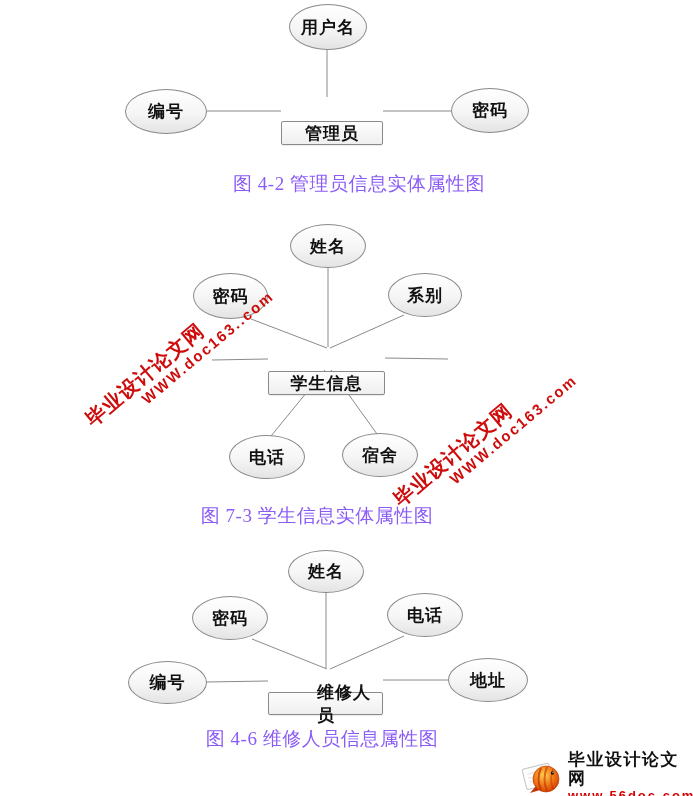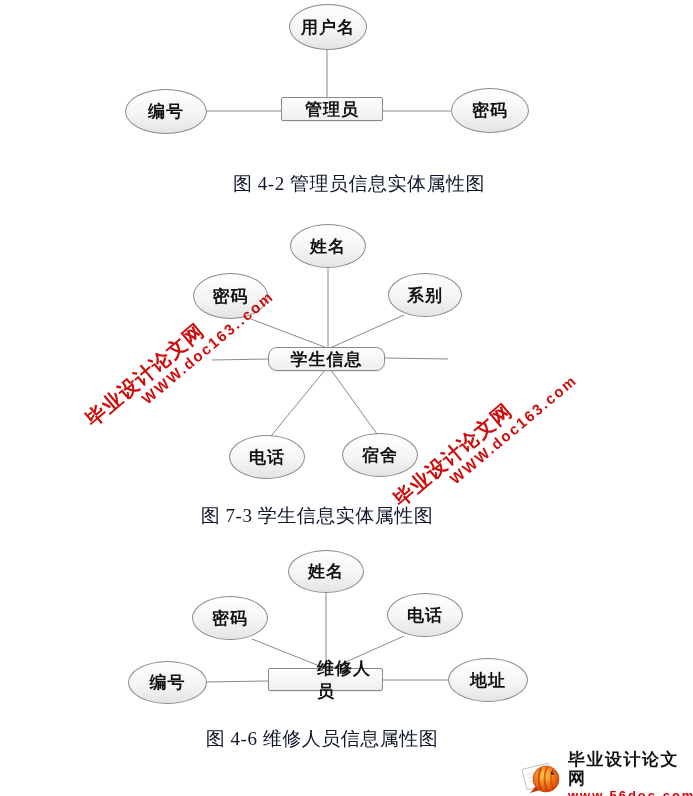--- a/index.html
+++ b/index.html
@@ -9,23 +9,23 @@
 
   svg.lines{position:absolute;left:0;top:0;z-index:1;}
 
   .node{position:absolute;z-index:2;display:flex;align-items:center;justify-content:center;
         box-sizing:border-box;color:#111;font-weight:bold;font-size:17px;letter-spacing:1px;
         font-family:"Liberation Sans",sans-serif;}
   .ellipse{border:1px solid #8a8a8a;border-radius:50%;
         background:linear-gradient(180deg,#ffffff 0%,#f5f5f5 55%,#e4e4e4 100%);}
   .entity{border:1px solid #8a8a8a;border-radius:2px;
         background:linear-gradient(180deg,#fdfdfd 0%,#efefef 100%);
-        box-shadow:0 1px 1px rgba(0,0,0,0.08);}
+        box-shadow:0 1px 1px rgba(0,0,0,0.08);margin-top:24px;}
 
-  .caption{position:absolute;z-index:2;width:300px;text-align:center;color:#0f172a;
+  .caption{position:absolute;z-index:2;width:300px;text-align:center;color:#8b5cf6;
         font-family:"Liberation Serif",serif;font-size:19px;letter-spacing:0.5px;}
 
   .watermark{position:absolute;z-index:4;color:#cc0000;font-weight:bold;white-space:nowrap;
         transform:rotate(-40deg);transform-origin:0 0;opacity:0.95;
         font-family:"Liberation Sans",sans-serif;}
   .wm-cn{font-size:20px;letter-spacing:1px;}
   .wm-en{font-size:15px;letter-spacing:2px;margin-left:56px;margin-top:-3px;}
 
   .logo{position:absolute;z-index:4;left:522px;top:750px;display:flex;align-items:center;}
   .logo-icon{width:44px;height:44px;flex:0 0 auto;}
@@ -63,21 +63,21 @@
 
   <div class="node ellipse" style="left:289px;top:4px;width:78px;height:46px;">用户名</div>
   <div class="node ellipse" style="left:125px;top:89px;width:82px;height:45px;">编号</div>
   <div class="node ellipse" style="left:451px;top:88px;width:78px;height:45px;">密码</div>
   <div class="node entity" style="left:281px;top:97px;width:102px;height:24px;">管理员</div>
   <div class="caption" style="left:209px;top:171px;">图 4-2 管理员信息实体属性图</div>
 
   <div class="node ellipse" style="left:290px;top:224px;width:76px;height:44px;">姓名</div>
   <div class="node ellipse" style="left:193px;top:273px;width:75px;height:46px;">密码</div>
   <div class="node ellipse" style="left:388px;top:273px;width:74px;height:44px;">系别</div>
-  <div class="node entity" style="left:268px;top:347px;width:117px;height:24px;border-radius:9px;">学生信息</div>
+  <div class="node entity" style="left:268px;top:347px;width:117px;height:24px;">学生信息</div>
   <div class="node ellipse" style="left:229px;top:435px;width:76px;height:44px;">电话</div>
   <div class="node ellipse" style="left:342px;top:433px;width:76px;height:44px;">宿舍</div>
   <div class="caption" style="left:167px;top:503px;">图 7-3 学生信息实体属性图</div>
 
   <div class="node ellipse" style="left:288px;top:550px;width:76px;height:43px;">姓名</div>
   <div class="node ellipse" style="left:192px;top:596px;width:76px;height:44px;">密码</div>
   <div class="node ellipse" style="left:387px;top:593px;width:76px;height:44px;">电话</div>
   <div class="node ellipse" style="left:128px;top:661px;width:79px;height:43px;">编号</div>
   <div class="node ellipse" style="left:448px;top:658px;width:80px;height:44px;">地址</div>
   <div class="node entity" style="left:268px;top:668px;width:115px;height:23px;padding-left:48px;">维修人员</div>

